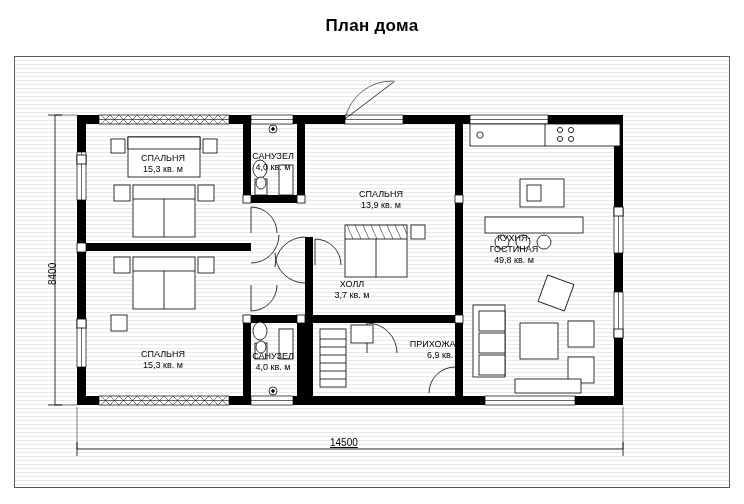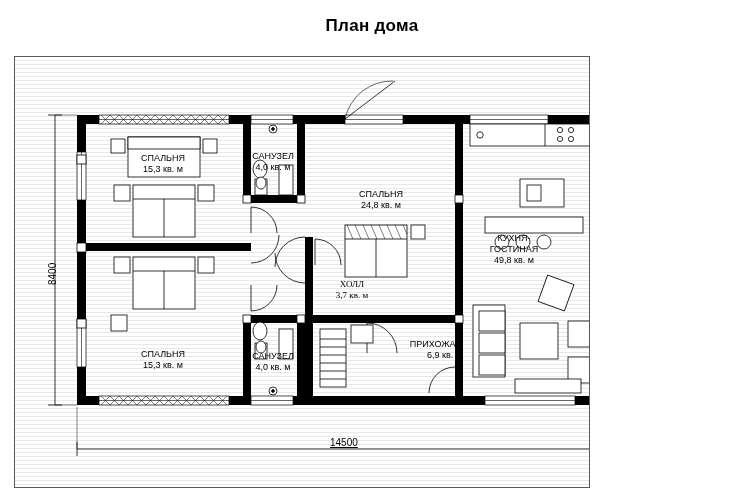--- a/index.html
+++ b/index.html
@@ -25,21 +25,21 @@
     font-size: 17px;
     font-weight: bold;
     letter-spacing: 0.3px;
   }
 
   
   #sheet {
     position: absolute;
     left: 14px;
     top: 56px;
-    width: 576px;
+    width: 716px;
     height: 432px;
     border: 1px solid #5a5a5a;
     background: #ffffff;
     box-sizing: border-box;
     overflow: hidden;
   }
 
   
   #hatch {
     position: absolute;
@@ -311,30 +311,30 @@
     <span class="l2">15,3 кв. м</span>
   </div>
 
   <div class="lbl" style="left:218px; top:94px; width:80px;">
     <span class="l1">САНУЗЕЛ</span>
     <span class="l2">4,0 кв. м</span>
   </div>
 
   <div class="lbl" style="left:326px; top:132px; width:80px;">
     <span class="l1">СПАЛЬНЯ</span>
-    <span class="l2">24,8 кв. м</span>
+    <span class="l2">13,9 кв. м</span>
   </div>
 
   <div class="lbl" style="left:455px; top:176px; width:88px;">
     <span class="l1">КУХНЯ-</span>
     <span class="l1">ГОСТИНАЯ</span>
     <span class="l2">49,8 кв. м</span>
   </div>
 
-  <div class="lbl" style="left:297px; top:222px; width:80px;font-family:Liberation Serif, serif;">
+  <div class="lbl" style="left:297px; top:222px; width:80px;">
     <span class="l1">ХОЛЛ</span>
     <span class="l2">3,7 кв. м</span>
   </div>
 
   <div class="lbl" style="left:363px; top:282px; width:84px;text-align:right;">
     <span class="l1">ПРИХОЖАЯ</span>
     <span class="l2">6,9 кв. м</span>
   </div>
 
   <div class="lbl" style="left:218px; top:294px; width:80px;">

